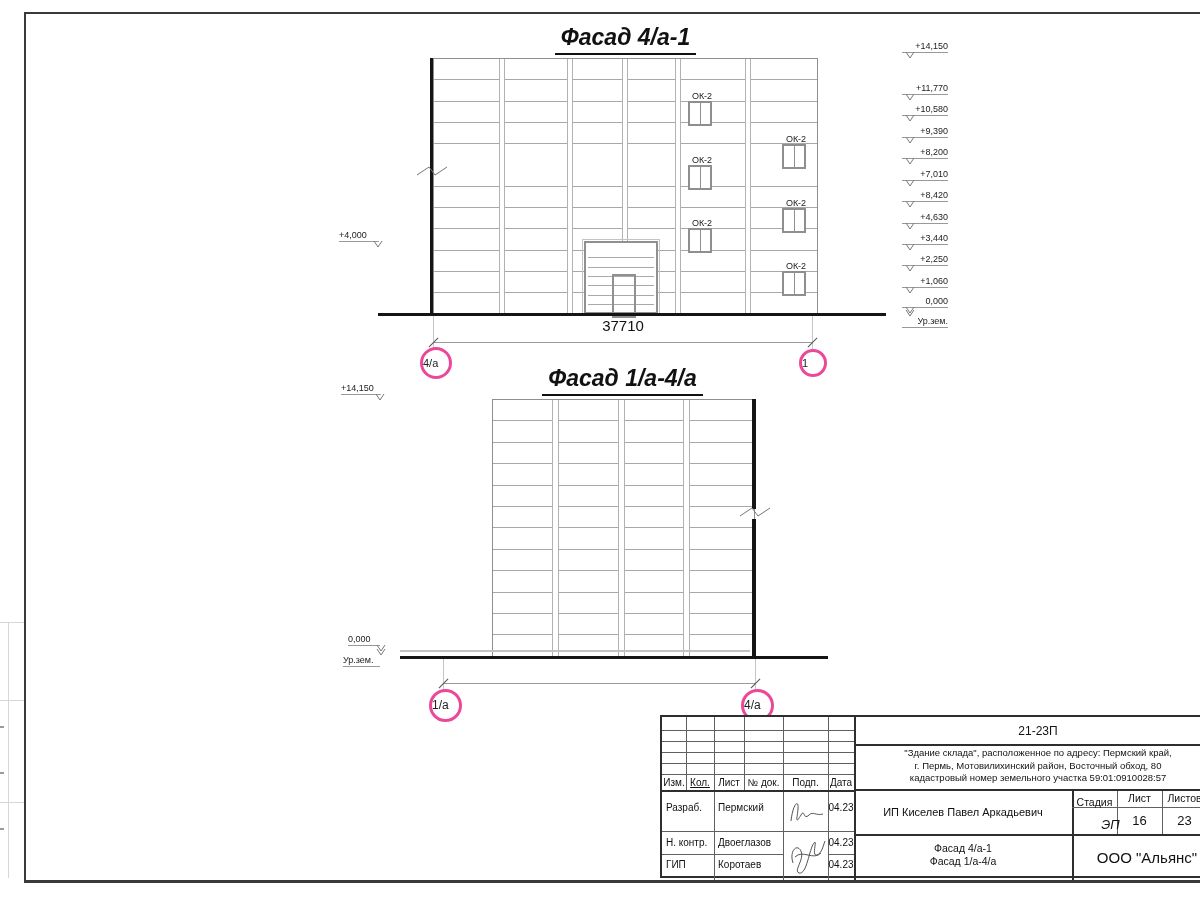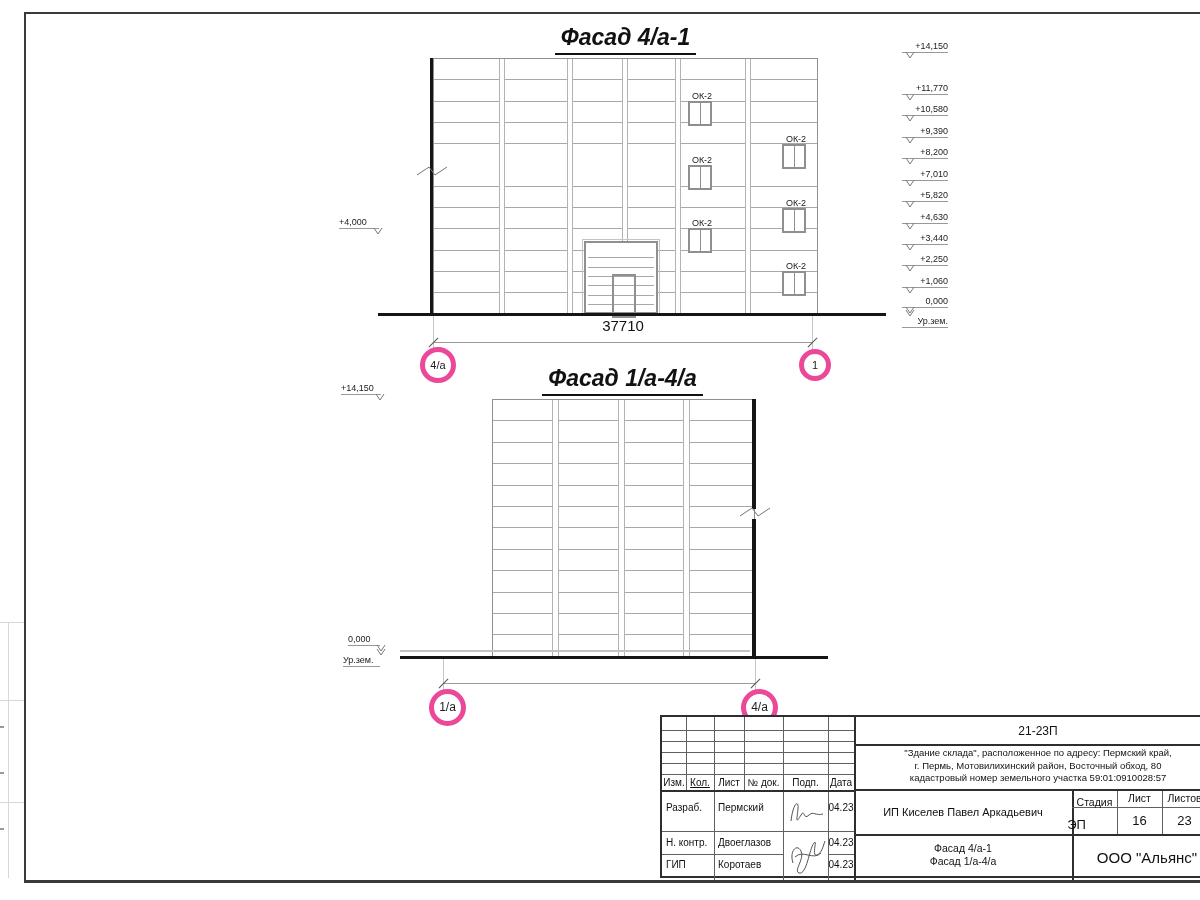--- a/index.html
+++ b/index.html
@@ -42,22 +42,22 @@
   .elev svg{position:absolute;}
   .elev-left{position:absolute;width:40px;}
   .elev-left .lbl{display:block;font-size:9px;line-height:10px;text-align:left;color:#222;
      border-bottom:1px solid #999;padding-bottom:1px;white-space:nowrap;}
   .elev-left svg{position:absolute;}
   
   .witness{position:absolute;width:1px;background:#c6c6c6;}
   .dimline{position:absolute;height:1px;background:#9a9a9a;}
   .dimtick{position:absolute;width:13px;height:1px;background:#555;transform:rotate(-45deg);}
   .dimtext{position:absolute;text-align:center;font-size:15px;color:#111;}
-  .axis-bubble{position:absolute;border:5px solid #ec4899;border-radius:50%;background:#fff;
-     text-align:center;color:#222;}
+  .axis-bubble{position:absolute;border:3px solid #ec4899;border-radius:50%;background:#fff;
+     text-align:left;color:#222;}
   .break-sym{position:absolute;}
   
   #tb{position:absolute;left:660px;top:715px;width:560px;height:163px;
       border:2px solid #2e2e2e;box-sizing:border-box;background:#fff;font-size:10px;}
   .tb-v{position:absolute;width:1px;background:#606060;}
   .tb-v2{position:absolute;width:2px;background:#2e2e2e;}
   .tb-h{position:absolute;height:1px;background:#606060;}
   .tb-h2{position:absolute;height:2px;background:#2e2e2e;}
   .tb-cell{position:absolute;display:flex;align-items:center;justify-content:center;
      text-align:center;color:#111;}
@@ -160,21 +160,21 @@
           <path d="M1 0 L5 6 L9 0" fill="none" stroke="#777" stroke-width="1"></path>
         </svg>
       </div>
       <div class="elev" style="left: 902px; top: 169px;">
         <span class="lbl">+7,010</span>
         <svg width="10" height="7" viewBox="0 0 10 7" style="left: 3px; top: 11px;">
           <path d="M1 0 L5 6 L9 0" fill="none" stroke="#777" stroke-width="1"></path>
         </svg>
       </div>
       <div class="elev" style="left: 902px; top: 190px;">
-        <span class="lbl">+5,820</span>
+        <span class="lbl">+8,420</span>
         <svg width="10" height="7" viewBox="0 0 10 7" style="left: 3px; top: 11px;">
           <path d="M1 0 L5 6 L9 0" fill="none" stroke="#777" stroke-width="1"></path>
         </svg>
       </div>
       <div class="elev" style="left: 902px; top: 212px;">
         <span class="lbl">+4,630</span>
         <svg width="10" height="7" viewBox="0 0 10 7" style="left: 3px; top: 11px;">
           <path d="M1 0 L5 6 L9 0" fill="none" stroke="#777" stroke-width="1"></path>
         </svg>
       </div>
@@ -203,21 +203,21 @@
         </svg>
       </div>
       <div class="elev" style="left: 902px; top: 316px;">
         <svg width="10" height="7" viewBox="0 0 10 7" style="left: 3px; top: -6px;">
           <path d="M1 0 L5 6 L9 0" fill="none" stroke="#777" stroke-width="1"></path>
         </svg>
         <span class="lbl">Ур.зем.</span>
       </div>
     </div>
 
-  <div class="elev-left" style="left:339px;top:217px;">
+  <div class="elev-left" style="left:339px;top:230px;">
     <span class="lbl">+4,000</span>
     <svg style="right:-4px;top:11px;" width="10" height="7" viewBox="0 0 10 7">
       <path d="M1 0 L5 6 L9 0" fill="none" stroke="#777" stroke-width="1"></path>
     </svg>
   </div>
 
   <div class="witness" style="left:433px;top:316px;height:36px;"></div>
   <div class="witness" style="left:812px;top:316px;height:36px;"></div>
   <div class="dimline" style="left:433px;top:342px;width:380px;"></div>
   <div class="dimtick" style="left:427px;top:342px;"></div>
@@ -327,21 +327,21 @@
     <div class="tb-cell" style="left:192px;top:0;width:368px;height:27px;font-size:12px;">21-23П</div>
     <div class="abs" style="left:196px;top:30px;width:360px;text-align:center;font-size:9.5px;line-height:12.5px;color:#111;">
       <div>"Здание склада", расположенное по адресу: Пермский край,</div>
       <div>г. Пермь, Мотовилихинский район, Восточный обход, 80</div>
       <div>кадастровый номер земельного участка 59:01:0910028:57</div>
     </div>
     <div class="tb-cell" style="left:192px;top:72px;width:218px;height:45px;font-size:11px;">ИП Киселев Павел Аркадьевич</div>
     <div class="tb-cell" style="left:410px;top:73px;width:45px;height:24px;font-size:10.5px;">Стадия</div>
     <div class="tb-cell" style="left:455px;top:73px;width:45px;height:16px;font-size:10.5px;">Лист</div>
     <div class="tb-cell" style="left:500px;top:73px;width:45px;height:16px;font-size:10.5px;">Листов</div>
-    <div class="tb-cell" style="left:392px;top:90px;width:45px;height:35px;font-size:13px;">ЭП</div>
+    <div class="tb-cell" style="left:426px;top:90px;width:45px;height:35px;font-size:13px;font-style:italic;">ЭП</div>
     <div class="tb-cell" style="left:455px;top:90px;width:45px;height:27px;font-size:13px;">16</div>
     <div class="tb-cell" style="left:500px;top:90px;width:45px;height:27px;font-size:13px;">23</div>
     <div class="abs" style="left:192px;top:125px;width:218px;text-align:center;font-size:10.5px;line-height:13px;color:#111;">
       <div>Фасад 4/а-1</div>
       <div>Фасад 1/а-4/а</div>
     </div>
     <div class="tb-cell" style="left:410px;top:117px;width:150px;height:46px;font-size:15px;">ООО "Альянс"</div>
   </div>
 
 </div>

